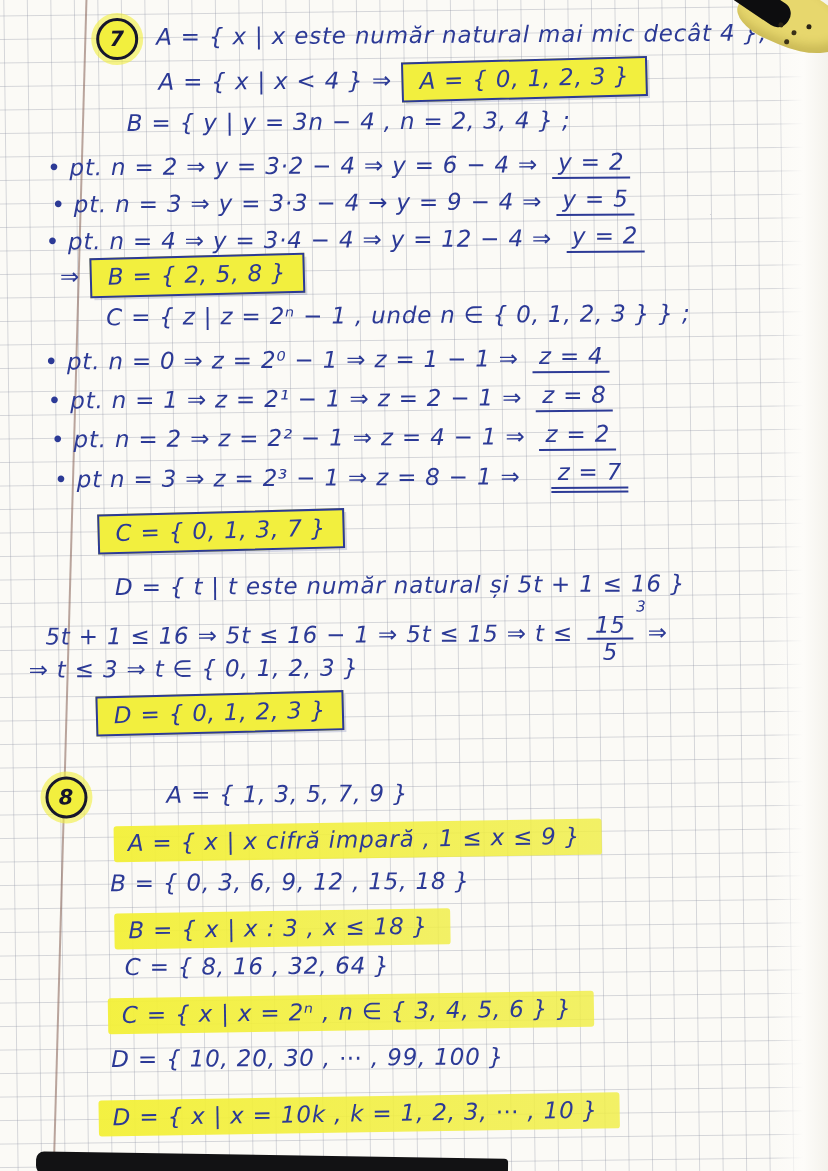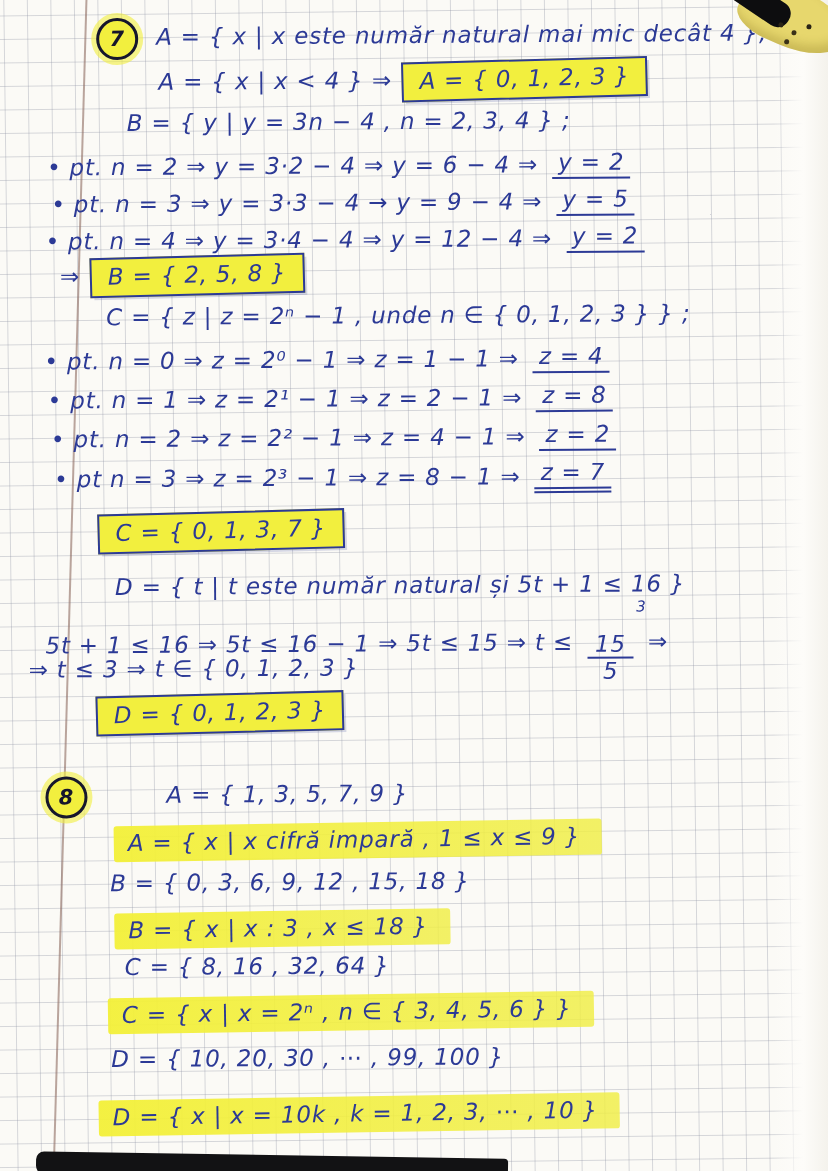--- a/index.html
+++ b/index.html
@@ -33,32 +33,32 @@
     transform:rotate(-0.4deg);
   }
   .line{position:absolute;white-space:nowrap;display:flex;align-items:center;gap:10px;}
   .exnum{
     position:absolute;width:36px;height:36px;border:3px solid #16162c;border-radius:50%;
     display:flex;align-items:center;justify-content:center;
     color:#16162c;font-weight:bold;font-size:21px;font-style:italic;
     background:#f2ef3e;box-shadow:0 0 0 5px rgba(242,239,62,.6);
   }
   .ul{border-bottom:2px solid currentColor;padding:0 6px 2px;margin-left:4px;text-align:center;}
-  .ul2{border-bottom:6px double currentColor;padding:0 6px 2px;margin-left:4px;}
+  .ul2{border-bottom:6px double currentColor;padding:0 6px 2px;margin-left:21px;}
   .rbox{
     display:inline-block;border:2.5px solid #2c3a96;background:#f2ef3e;
     padding:4px 16px 6px;transform:rotate(-1.1deg);
     box-shadow:3px 3px 0 -1px rgba(44,58,150,.18);
   }
   .hl{
     display:inline-block;background:linear-gradient(100deg, rgba(243,240,56,.95), rgba(240,238,70,.82));
     padding:4px 22px 6px 14px;border-radius:3px;transform:rotate(-0.5deg);
   }
   .frac{display:inline-flex;flex-direction:column;align-items:center;position:relative;margin:0 4px;transform:translateY(6px);}
-  .frac-num{display:block;border-bottom:2px solid currentColor;padding:0 8px 1px;line-height:1.05;margin-top:19px;}
+  .frac-num{display:block;border-bottom:2px solid currentColor;padding:0 8px 1px;line-height:1.05;}
   .frac-den{display:block;line-height:1.05;}
   .frac-sup{position:absolute;top:-15px;right:-13px;font-size:15px;}
   
   .pen-tip{position:absolute;top:-12px;right:-20px;width:140px;height:80px;transform:rotate(8deg);}
   .pen-yellow{position:absolute;right:0;top:0;width:112px;height:58px;background:#e7d76d;
     border-radius:46% 54% 62% 38%;transform:rotate(16deg);box-shadow:inset -6px -6px 10px rgba(120,100,20,.25);}
   .pen-black{position:absolute;left:24px;top:6px;width:58px;height:26px;background:#0d0d0f;
     border-radius:4px 12px 12px 2px;transform:rotate(26deg);}
   .pen-dots{position:absolute;left:70px;top:34px;width:5px;height:5px;border-radius:50%;background:#2a2416;
     box-shadow:14px 6px 0 #3a3118, 28px -2px 0 #2a2416, 8px 16px 0 #3a3118;}

